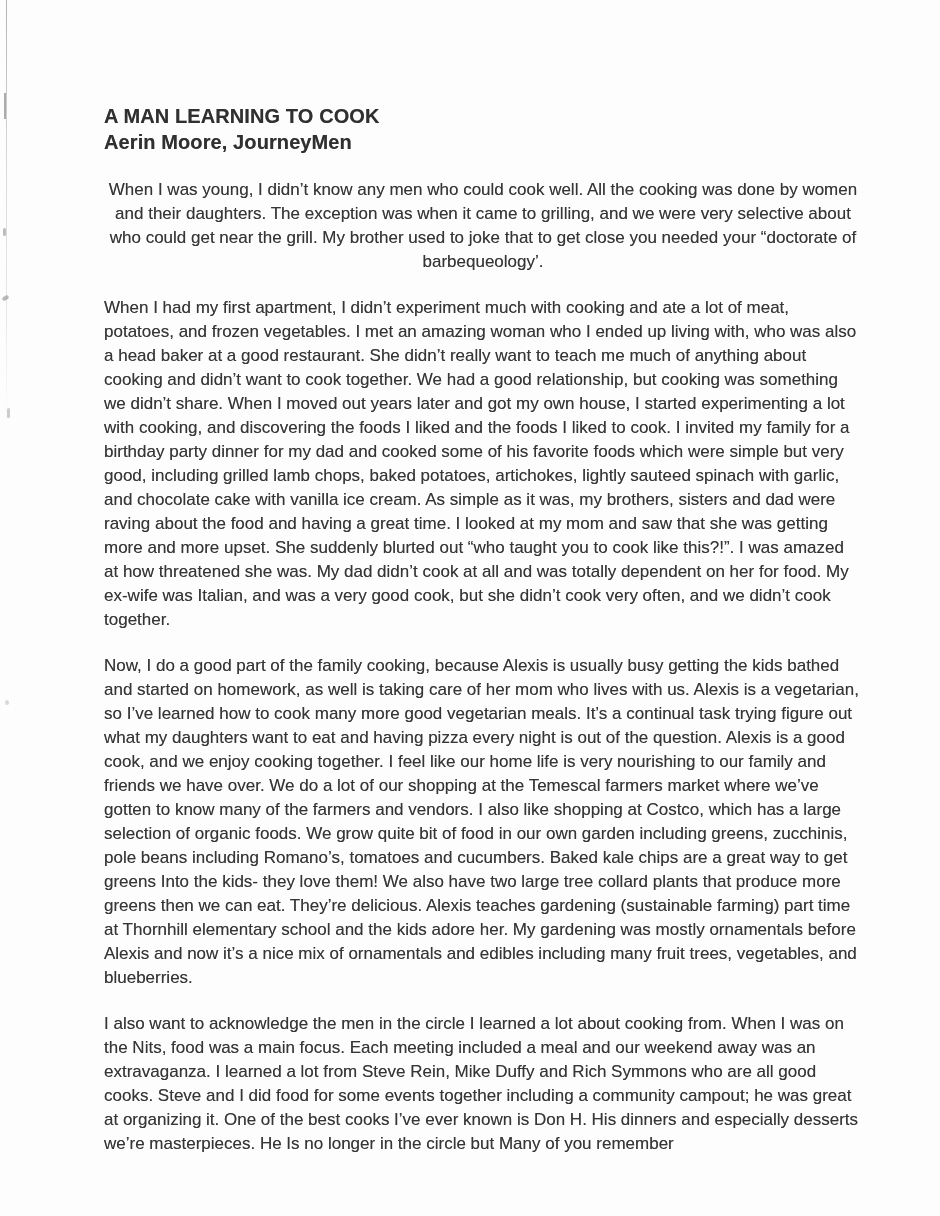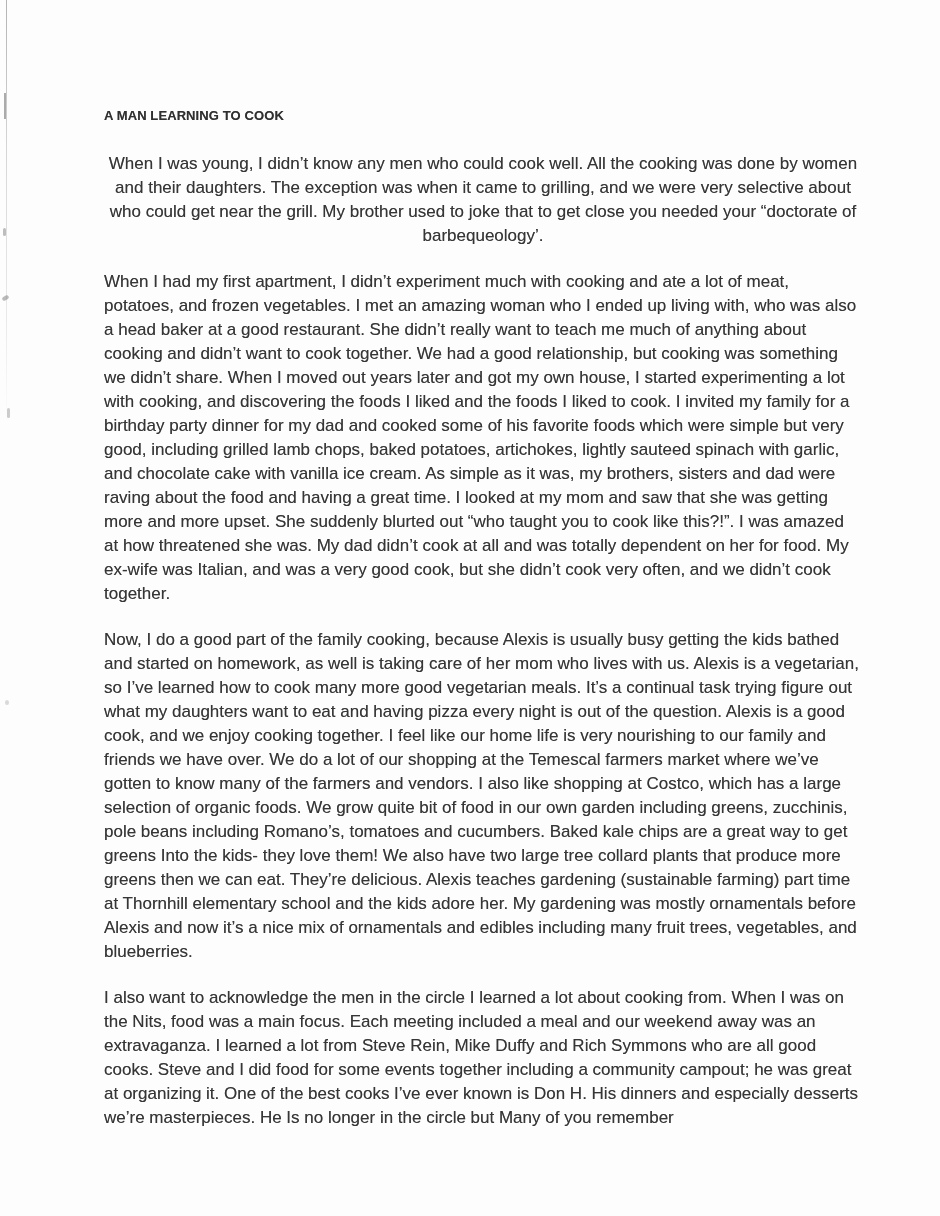--- a/index.html
+++ b/index.html
@@ -40,21 +40,21 @@
     top: 103px;
     width: 758px;
     color: #363636;
     font-size: 17px;
     line-height: 24px;
     
     text-shadow: 0 0 0.6px rgba(55,55,55,.55);
   }
   .doc-title, .doc-author {
     font-weight: 700;
-    font-size: 13px;
+    font-size: 20px;
     line-height: 26px;
     color: #303030;
     letter-spacing: 0.1px;
   }
   .doc-body .para {
     margin: 22px 0 0 0;
   }
   .doc-body .para:first-child {
     margin-top: 23px;
     text-align: center;
@@ -67,20 +67,21 @@
   <div class="artifact a-line"></div>
   <div class="artifact a-speck1"></div>
   <div class="artifact a-speck2"></div>
   <div class="artifact a-speck3"></div>
   <div class="artifact a-speck4"></div>
   <div class="artifact a-speck5"></div>
 
   <div class="content">
     <div class="doc-header">
       <div class="doc-title">A MAN LEARNING TO COOK</div>
+      <div class="doc-author">Aerin Moore, JourneyMen</div>
     </div>
     <div class="doc-body">
         <p class="para">When I was young, I didn’t know any men who could cook well. All the cooking was done by women and their daughters. The exception was when it came to grilling, and we were very selective about who could get near the grill. My brother used to joke that to get close you needed your “doctorate of barbequeology’.</p>
         <p class="para">When I had my first apartment, I didn’t experiment much with cooking and ate a lot of meat, potatoes, and frozen vegetables. I met an amazing woman who I ended up living with, who was also a head baker at a good restaurant. She didn’t really want to teach me much of anything about cooking and didn’t want to cook together. We had a good relationship, but cooking was something we didn’t share. When I moved out years later and got my own house, I started experimenting a lot with cooking, and discovering the foods I liked and the foods I liked to cook. I invited my family for a birthday party dinner for my dad and cooked some of his favorite foods which were simple but very good, including grilled lamb chops, baked potatoes, artichokes, lightly sauteed spinach with garlic, and chocolate cake with vanilla ice cream. As simple as it was, my brothers, sisters and dad were raving about the food and having a great time. I looked at my mom and saw that she was getting more and more upset. She suddenly blurted out “who taught you to cook like this?!”. I was amazed at how threatened she was. My dad didn’t cook at all and was totally dependent on her for food. My ex-wife was Italian, and was a very good cook, but she didn’t cook very often, and we didn’t cook together.</p>
         <p class="para">Now, I do a good part of the family cooking, because Alexis is usually busy getting the kids bathed and started on homework, as well is taking care of her mom who lives with us. Alexis is a vegetarian, so I’ve learned how to cook many more good vegetarian meals. It’s a continual task trying figure out what my daughters want to eat and having pizza every night is out of the question. Alexis is a good cook, and we enjoy cooking together. I feel like our home life is very nourishing to our family and friends we have over. We do a lot of our shopping at the Temescal farmers market where we’ve gotten to know many of the farmers and vendors. I also like shopping at Costco, which has a large selection of organic foods. We grow quite bit of food in our own garden including greens, zucchinis, pole beans including Romano’s, tomatoes and cucumbers. Baked kale chips are a great way to get greens Into the kids- they love them! We also have two large tree collard plants that produce more greens then we can eat. They’re delicious. Alexis teaches gardening (sustainable farming) part time at Thornhill elementary school and the kids adore her. My gardening was mostly ornamentals before Alexis and now it’s a nice mix of ornamentals and edibles including many fruit trees, vegetables, and blueberries.</p>
         <p class="para">I also want to acknowledge the men in the circle I learned a lot about cooking from. When I was on the Nits, food was a main focus. Each meeting included a meal and our weekend away was an extravaganza. I learned a lot from Steve Rein, Mike Duffy and Rich Symmons who are all good cooks. Steve and I did food for some events together including a community campout; he was great at organizing it. One of the best cooks I’ve ever known is Don H. His dinners and especially desserts we’re masterpieces. He Is no longer in the circle but Many of you remember</p>
       </div>
   </div>
 </div>
 

